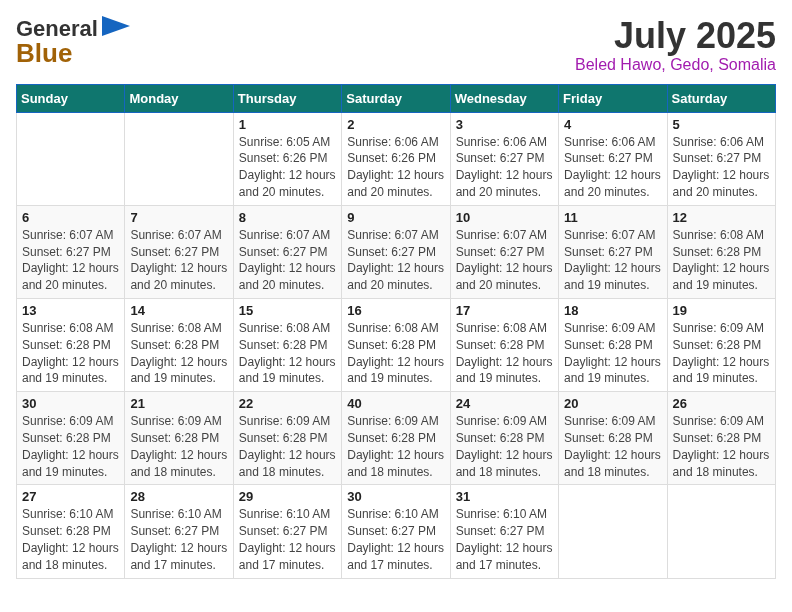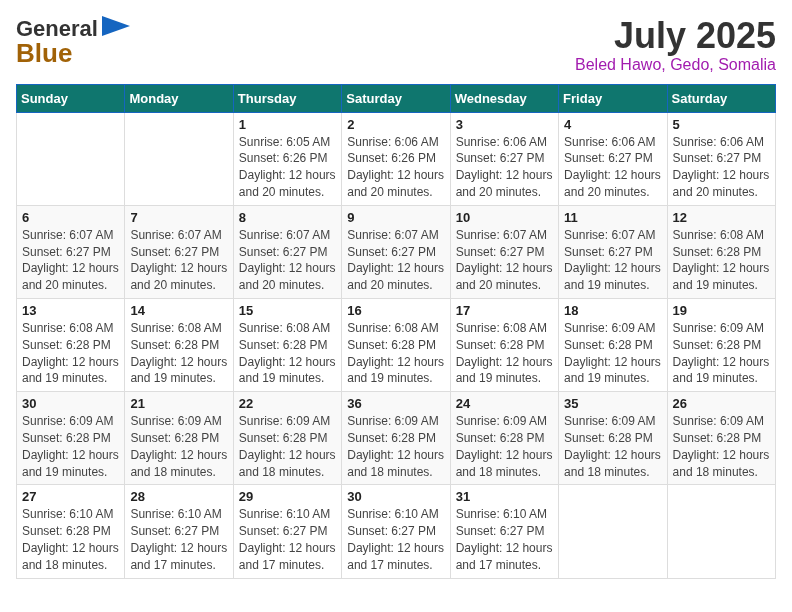--- a/index.html
+++ b/index.html
@@ -204,29 +204,29 @@
       </td>
         <td>
         <span class="day-num">21</span>
         <span class="day-info">Sunrise: 6:09 AM<br>Sunset: 6:28 PM<br>Daylight: 12 hours and 18 minutes.</span>
       </td>
         <td>
         <span class="day-num">22</span>
         <span class="day-info">Sunrise: 6:09 AM<br>Sunset: 6:28 PM<br>Daylight: 12 hours and 18 minutes.</span>
       </td>
         <td>
-        <span class="day-num">36</span>
+        <span class="day-num">40</span>
         <span class="day-info">Sunrise: 6:09 AM<br>Sunset: 6:28 PM<br>Daylight: 12 hours and 18 minutes.</span>
       </td>
         <td>
         <span class="day-num">24</span>
         <span class="day-info">Sunrise: 6:09 AM<br>Sunset: 6:28 PM<br>Daylight: 12 hours and 18 minutes.</span>
       </td>
         <td>
-        <span class="day-num">35</span>
+        <span class="day-num">20</span>
         <span class="day-info">Sunrise: 6:09 AM<br>Sunset: 6:28 PM<br>Daylight: 12 hours and 18 minutes.</span>
       </td>
         <td>
         <span class="day-num">26</span>
         <span class="day-info">Sunrise: 6:09 AM<br>Sunset: 6:28 PM<br>Daylight: 12 hours and 18 minutes.</span>
       </td>
       </tr>
       <tr>
         <td>
         <span class="day-num">27</span>

